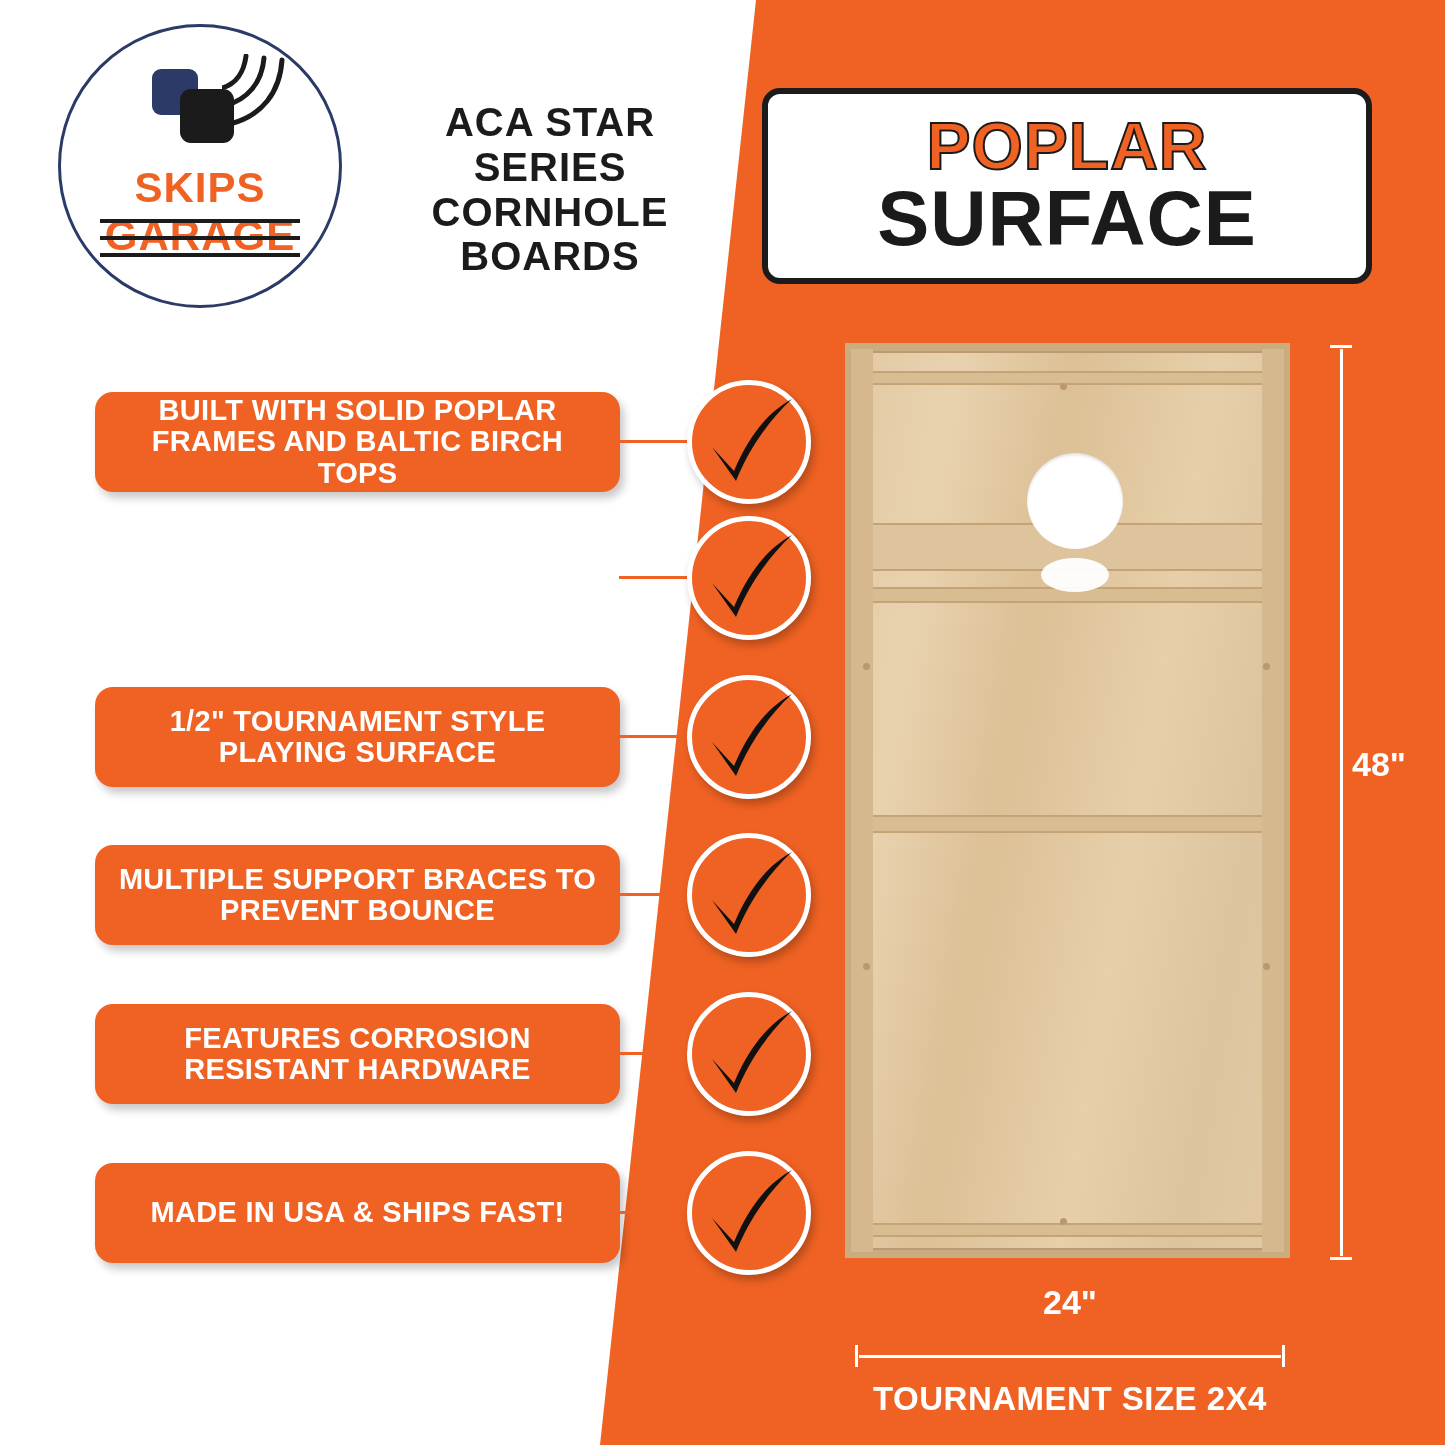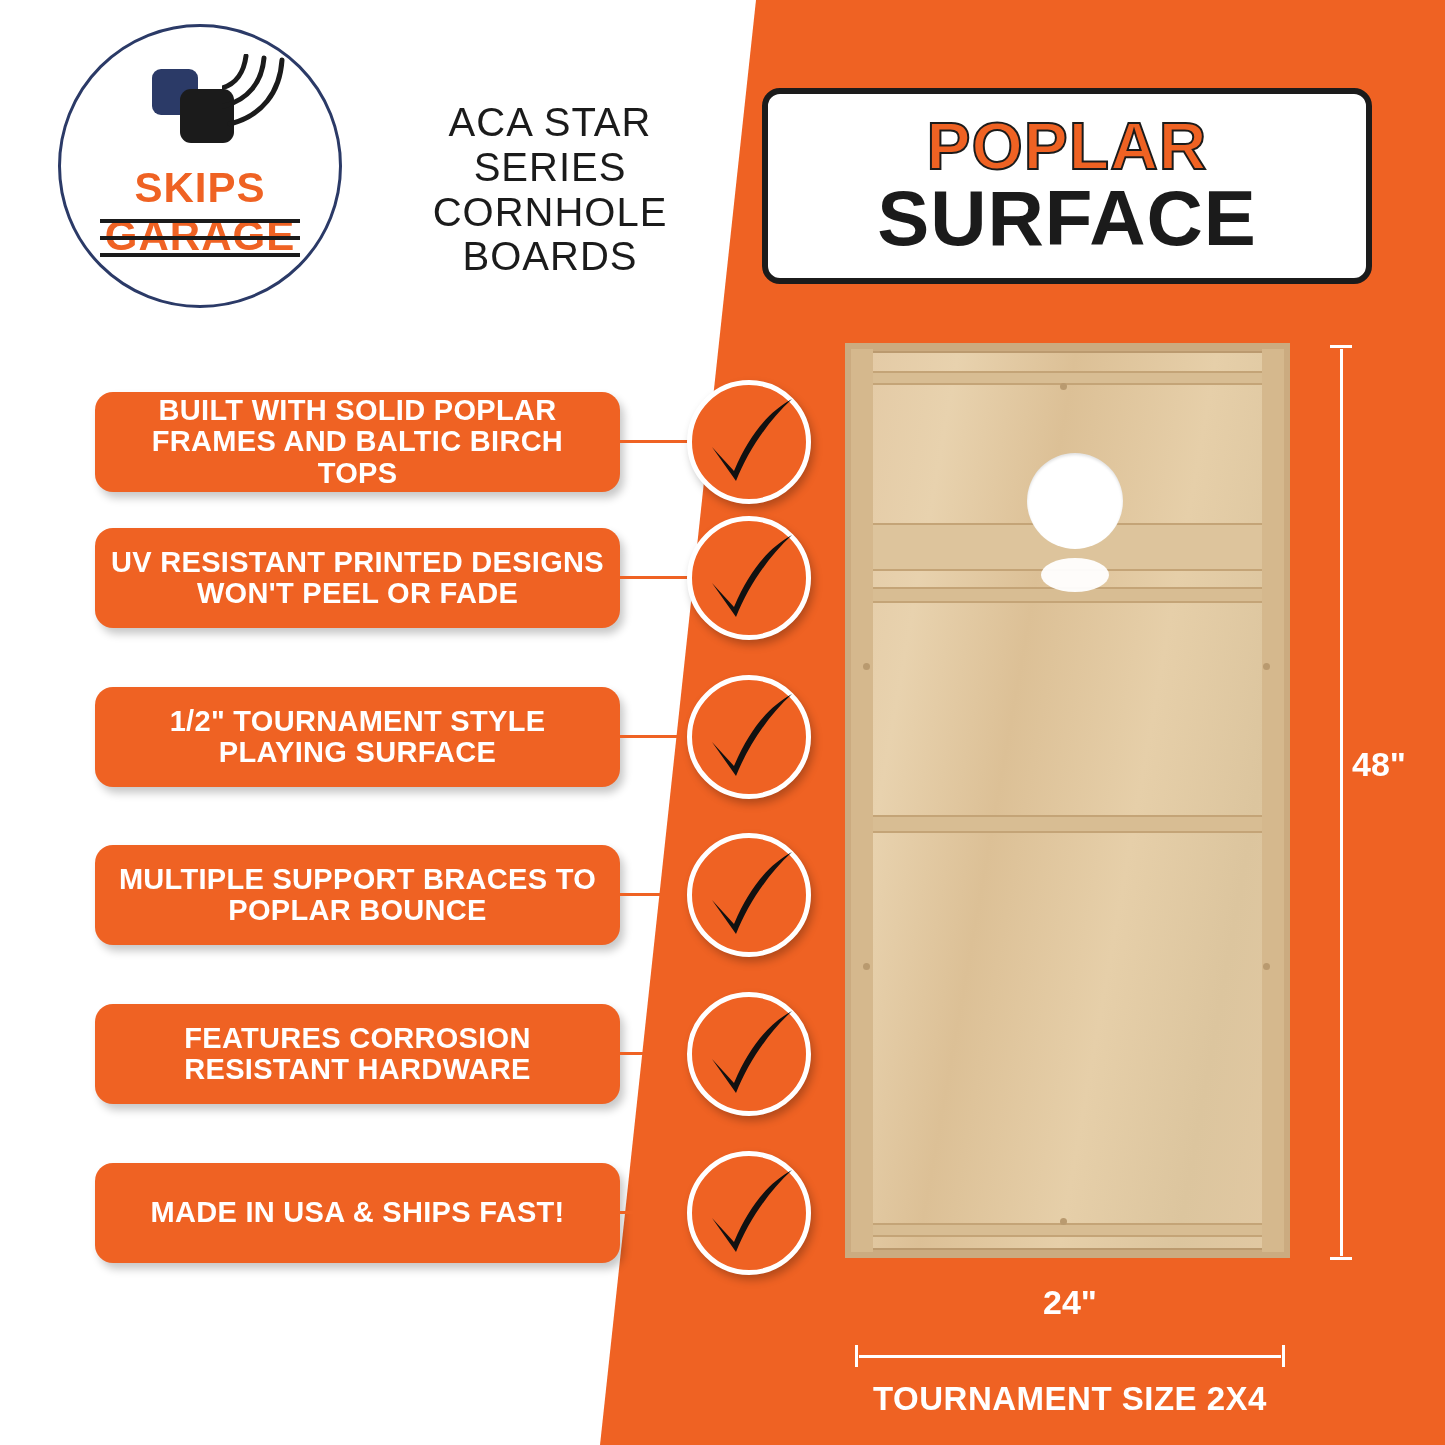--- a/index.html
+++ b/index.html
@@ -96,21 +96,21 @@
 
   
   .product-title {
     position: absolute;
     left: 375px;
     top: 100px;
     width: 350px;
     text-align: center;
     font-size: 40px;
     line-height: 1.12;
-    font-weight: normal;
+    font-weight: bold;
     letter-spacing: 1px;
     color: #1b1b1b;
     text-transform: uppercase;
   }
 
   
   .features-badge {
     position: absolute;
     left: 762px;
     top: 88px;
@@ -370,23 +370,20 @@
     </div>
     <div class="connector"></div>
     <div class="check-circle">
       <svg width="114" height="114" viewBox="0 0 114 114">
         <path d="M20 62 L42 86 C58 48, 78 26, 100 14 C76 36, 56 66, 44 96 Z" fill="#111111"></path>
       </svg>
     </div>
   </div>
 
   <div class="feature-row" style="top:522px;">
-    <div class="feature-pill">
-      <span>UV RESISTANT PRINTED DESIGNS WON'T PEEL OR FADE</span>
-    </div>
     <div class="connector"></div>
     <div class="check-circle">
       <svg width="114" height="114" viewBox="0 0 114 114">
         <path d="M20 62 L42 86 C58 48, 78 26, 100 14 C76 36, 56 66, 44 96 Z" fill="#111111"></path>
       </svg>
     </div>
   </div>
 
   <div class="feature-row" style="top:681px;">
     <div class="feature-pill">
@@ -395,21 +392,21 @@
     <div class="connector"></div>
     <div class="check-circle">
       <svg width="114" height="114" viewBox="0 0 114 114">
         <path d="M20 62 L42 86 C58 48, 78 26, 100 14 C76 36, 56 66, 44 96 Z" fill="#111111"></path>
       </svg>
     </div>
   </div>
 
   <div class="feature-row" style="top:839px;">
     <div class="feature-pill">
-      <span>MULTIPLE SUPPORT BRACES TO POPLAR BOUNCE</span>
+      <span>MULTIPLE SUPPORT BRACES TO PREVENT BOUNCE</span>
     </div>
     <div class="connector"></div>
     <div class="check-circle">
       <svg width="114" height="114" viewBox="0 0 114 114">
         <path d="M20 62 L42 86 C58 48, 78 26, 100 14 C76 36, 56 66, 44 96 Z" fill="#111111"></path>
       </svg>
     </div>
   </div>
 
   <div class="feature-row" style="top:998px;">

